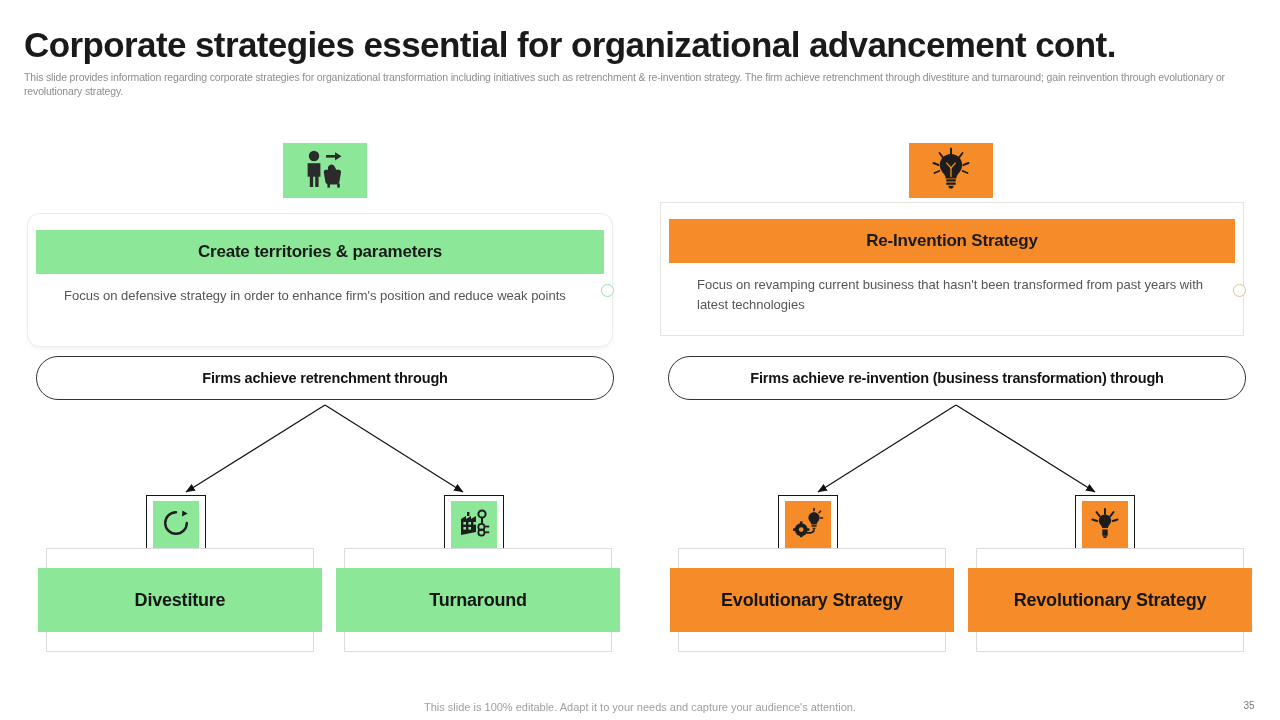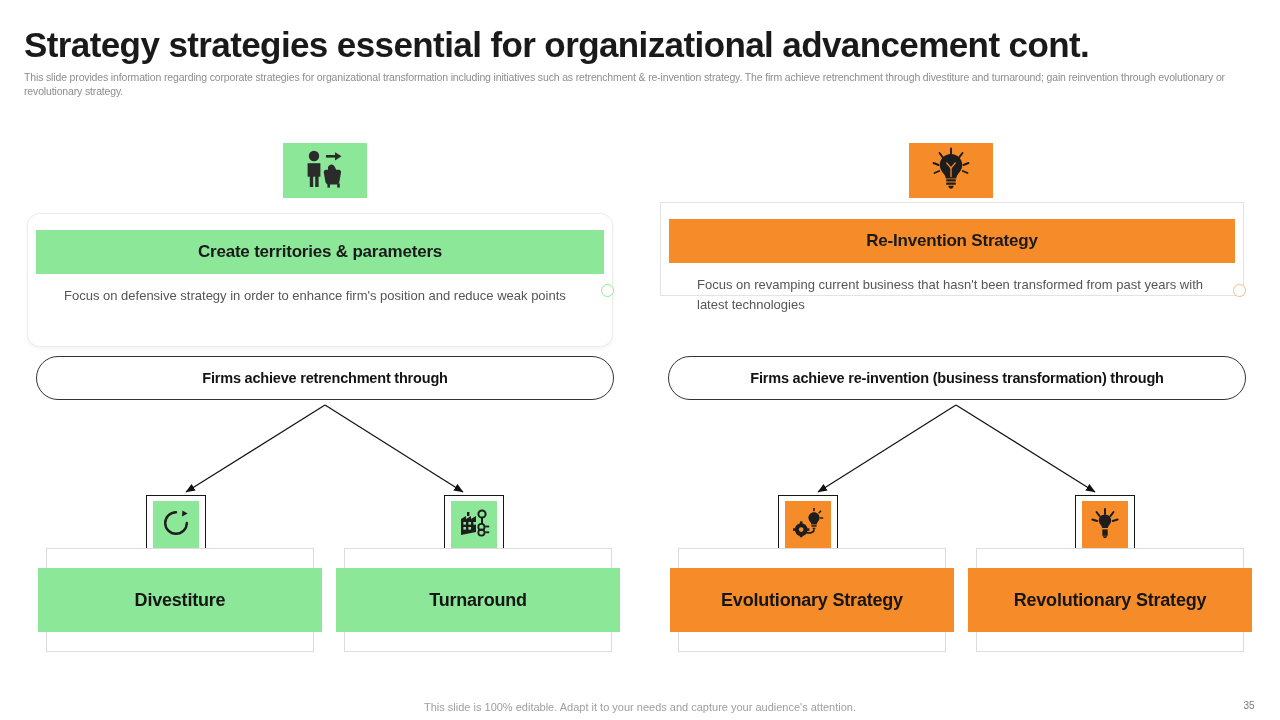--- a/index.html
+++ b/index.html
@@ -217,21 +217,21 @@
     color: #7a7a7a;
     padding-bottom: 20px;
     border-bottom: 2px solid #bfeac6;
   }
 </style>
 </head>
 <body>
 
 <div id="slide">
 
-  <div class="title">Strategy strategies essential for organizational advancement cont.</div>
+  <div class="title">Corporate strategies essential for organizational advancement cont.</div>
   <div class="subtitle">This slide provides information regarding corporate strategies for organizational transformation including initiatives such as retrenchment &amp; re-invention strategy. The firm achieve retrenchment through divestiture and turnaround; gain reinvention through evolutionary or revolutionary strategy.</div>
 
   <svg id="connectors" viewBox="0 0 1280 720" width="1280" height="720">
     <defs>
       <marker id="arrowhead" markerWidth="9" markerHeight="9" refX="7.5" refY="3.2" orient="auto" markerUnits="strokeWidth">
         <path d="M0,0 L8,3.2 L0,6.4 z" fill="#111111"></path>
       </marker>
     </defs>
 
     <line x1="325" y1="405" x2="186" y2="492" stroke="#111111" stroke-width="1.2" marker-end="url(#arrowhead)"></line>
@@ -332,21 +332,21 @@
         <path d="M23 7c-6.6 0-11.2 5-11.2 11.1 0 4.6 2.8 7.2 4.4 9.4 1.1 1.5 1.4 2.7 1.5 4.1h10.6c.1-1.4.4-2.6 1.5-4.1 1.6-2.2 4.4-4.8 4.4-9.4C34.2 12 29.6 7 23 7z" fill="#1d1d1d"></path>
         <path d="M18.4 15.6 L23 21 L27.6 15.6" fill="none" stroke="#f68c29" stroke-width="1.3"></path>
         <line x1="23" y1="21" x2="23" y2="30" stroke="#f68c29" stroke-width="1.3"></line>
         <rect x="18.2" y="32.2" width="9.6" height="2.4" rx="0.6" fill="#1d1d1d"></rect>
         <rect x="18.2" y="35.4" width="9.6" height="2.4" rx="0.6" fill="#1d1d1d"></rect>
         <path d="M20.2 38.8h5.6c-.5 2-1.4 3-2.8 3s-2.3-1-2.8-3z" fill="#1d1d1d"></path>
       </svg>
     </span>
   </div>
 
-  <div class="card squared" style="left:660px; top:202px; width:584px; height:94px;">
+  <div class="card squared" style="left:660px; top:202px; width:584px; height:134px;">
     <div class="card-head orange">Re-Invention Strategy</div>
     <div class="card-body">Focus on revamping current business that hasn't been transformed from past years with latest technologies</div>
   </div>
   <div class="edge-dot orange" style="left:1233px; top:284px;"></div>
 
   <div class="pill" style="left:668px; top:356px; width:578px;">Firms achieve re-invention (business transformation) through</div>
 
   <div class="mini-box" style="left:778px; top:495px;">
     <div class="mini-inner orange">
       <span>

